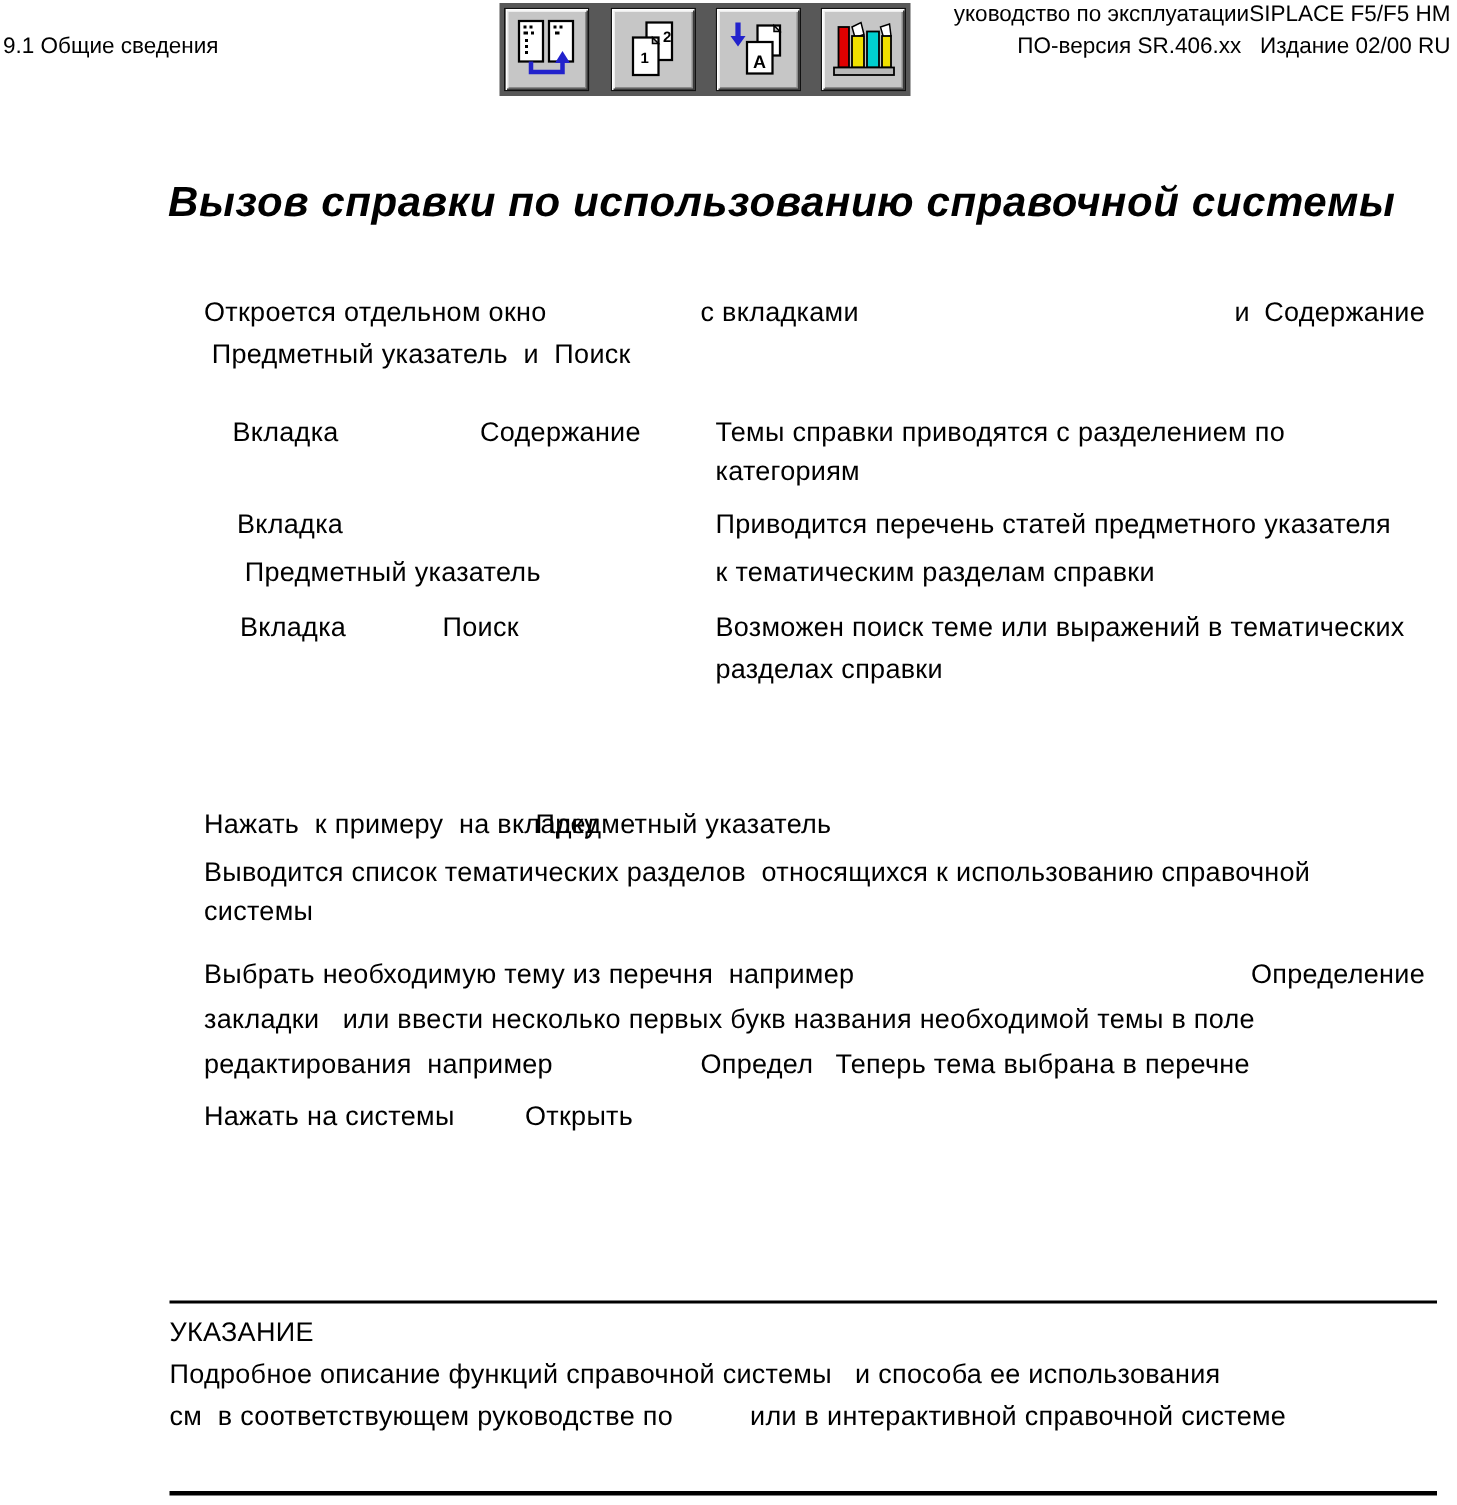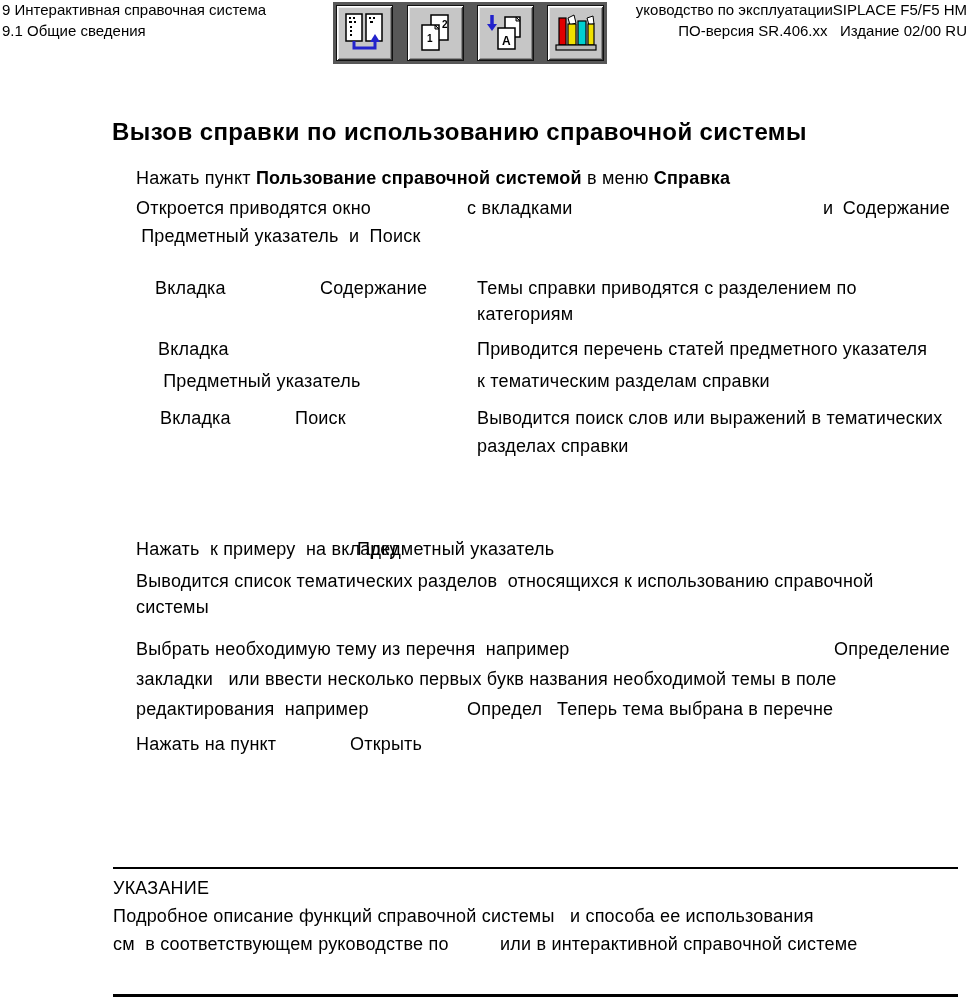--- a/index.html
+++ b/index.html
@@ -1,37 +1,36 @@
 <!DOCTYPE html>
 <html><head>
 <meta charset="utf-8">
 <style>
   html,body{margin:0;padding:0;background:#ffffff;}
   .page{position:relative;width:971px;height:1003px;background:#fff;
         font-family:"Liberation Sans",sans-serif;color:#000;overflow:hidden;}
   .t{position:absolute;white-space:pre;font-size:18px;letter-spacing:.2px;line-height:1.2;}
   .hdr{font-size:15px;letter-spacing:0;}
   .hdr-r{right:4px;text-align:right;}
-  .title{font-size:24px;font-weight:bold;letter-spacing:.4px;}
+  .title{font-size:28px;font-weight:bold;letter-spacing:.4px;font-style:italic;}
   .rule{position:absolute;background:#000;}
   .strip{position:absolute;left:333px;top:2px;width:274px;height:62px;background:#585858;}
   .btn{position:absolute;top:3px;width:57px;height:56px;background:#c6c6c6;
        border:1px solid #111;box-sizing:border-box;
        box-shadow:inset 1px 1px 0 #fff,inset -1px -1px 0 #3a3a3a,
                   inset 2px 2px 0 #ececec,inset -2px -2px 0 #8a8a8a;
        display:flex;align-items:center;justify-content:center;padding:0;cursor:pointer;}
   .btn svg{display:block;}
   b{font-weight:bold;}
 </style>
 </head>
 <body>
 
 <div class="page">
 
-  <span class="t hdr" style="left:2px;top:1px">9 Интерактивная справочная система</span>
   <span class="t hdr" style="left:2px;top:22px">9.1 Общие сведения</span>
   <span class="t hdr hdr-r" style="top:1px">уководство по эксплуатацииSIPLACE F5/F5 HM</span>
   <span class="t hdr hdr-r" style="top:22px">ПО-версия SR.406.xx   Издание 02/00 RU</span>
 
   <div class="strip">
 
     <button class="btn" style="left:3px">
       <span>
         <svg width="46" height="42" viewBox="0 0 46 42">
           <rect x="4" y="2" width="16" height="27" fill="#fff" stroke="#000" stroke-width="1.5"></rect>
@@ -87,56 +86,55 @@
           <rect x="25" y="9" width="8" height="24" fill="#00d0d0" stroke="#000" stroke-width="1.2"></rect>
           <rect x="35" y="12" width="6" height="21" fill="#f0e000" stroke="#000" stroke-width="1.2"></rect>
           <rect x="3" y="33" width="40" height="5" fill="#b8b8b8" stroke="#000" stroke-width="1.2"></rect>
         </svg>
       </span>
     </button>
   </div>
 
   <span class="t title" style="left:112px;top:118px">Вызов справки по использованию справочной системы</span>
 
-  <span class="t" style="left:136px;top:168px"><span>Нажать пункт </span><b>Пользование справочной системой</b><span> в меню </span><b>Справка</b></span>
 
-  <span class="t" style="left:136px;top:198px">Откроется приводятся окно</span>
+  <span class="t" style="left:136px;top:198px">Откроется отдельном окно</span>
   <span class="t" style="left:467px;top:198px">с вкладками</span>
   <span class="t" style="left:823px;top:198px">и</span>
   <span class="t" style="right:21px;top:198px">Содержание</span>
   <span class="t" style="left:136px;top:226px"> Предметный указатель  и  Поиск</span>
 
   <span class="t" style="left:155px;top:278px">Вкладка</span>
   <span class="t" style="left:320px;top:278px">Содержание</span>
   <span class="t" style="left:477px;top:278px">Темы справки приводятся с разделением по</span>
   <span class="t" style="left:477px;top:304px">категориям</span>
 
   <span class="t" style="left:158px;top:339px">Вкладка</span>
   <span class="t" style="left:477px;top:339px">Приводится перечень статей предметного указателя</span>
   <span class="t" style="left:158px;top:371px"> Предметный указатель</span>
   <span class="t" style="left:477px;top:371px">к тематическим разделам справки</span>
 
   <span class="t" style="left:160px;top:408px">Вкладка</span>
   <span class="t" style="left:295px;top:408px">Поиск</span>
-  <span class="t" style="left:477px;top:408px">Выводится поиск слов или выражений в тематических</span>
+  <span class="t" style="left:477px;top:408px">Возможен поиск теме или выражений в тематических</span>
   <span class="t" style="left:477px;top:436px">разделах справки</span>
 
   <span class="t" style="left:136px;top:539px">Нажать  к примеру  на вкладку</span>
   <span class="t" style="left:357px;top:539px">Предметный указатель</span>
   <span class="t" style="left:136px;top:571px">Выводится список тематических разделов  относящихся к использованию справочной</span>
   <span class="t" style="left:136px;top:597px">системы</span>
 
   <span class="t" style="left:136px;top:639px">Выбрать необходимую тему из перечня  например</span>
   <span class="t" style="right:21px;top:639px">Определение</span>
   <span class="t" style="left:136px;top:699px">редактирования  например</span>
   <span class="t" style="left:136px;top:669px">закладки   или ввести несколько первых букв названия необходимой темы в поле</span>
   <span class="t" style="left:467px;top:699px">Определ</span>
   <span class="t" style="left:557px;top:699px">Теперь тема выбрана в перечне</span>
 
-  <span class="t" style="left:136px;top:734px">Нажать на пункт</span>
+  <span class="t" style="left:136px;top:734px">Нажать на системы</span>
   <span class="t" style="left:350px;top:734px">Открыть</span>
 
   <div class="rule" style="left:113px;top:867px;width:845px;height:2px"></div>
   <span class="t" style="left:113px;top:878px">УКАЗАНИЕ</span>
   <span class="t" style="left:113px;top:906px">Подробное описание функций справочной системы</span>
   <span class="t" style="left:570px;top:906px">и способа ее использования</span>
   <span class="t" style="left:113px;top:934px">см  в соответствующем руководстве по</span>
   <span class="t" style="left:500px;top:934px">или в интерактивной справочной системе</span>
   <div class="rule" style="left:113px;top:994px;width:845px;height:3px"></div>
 

